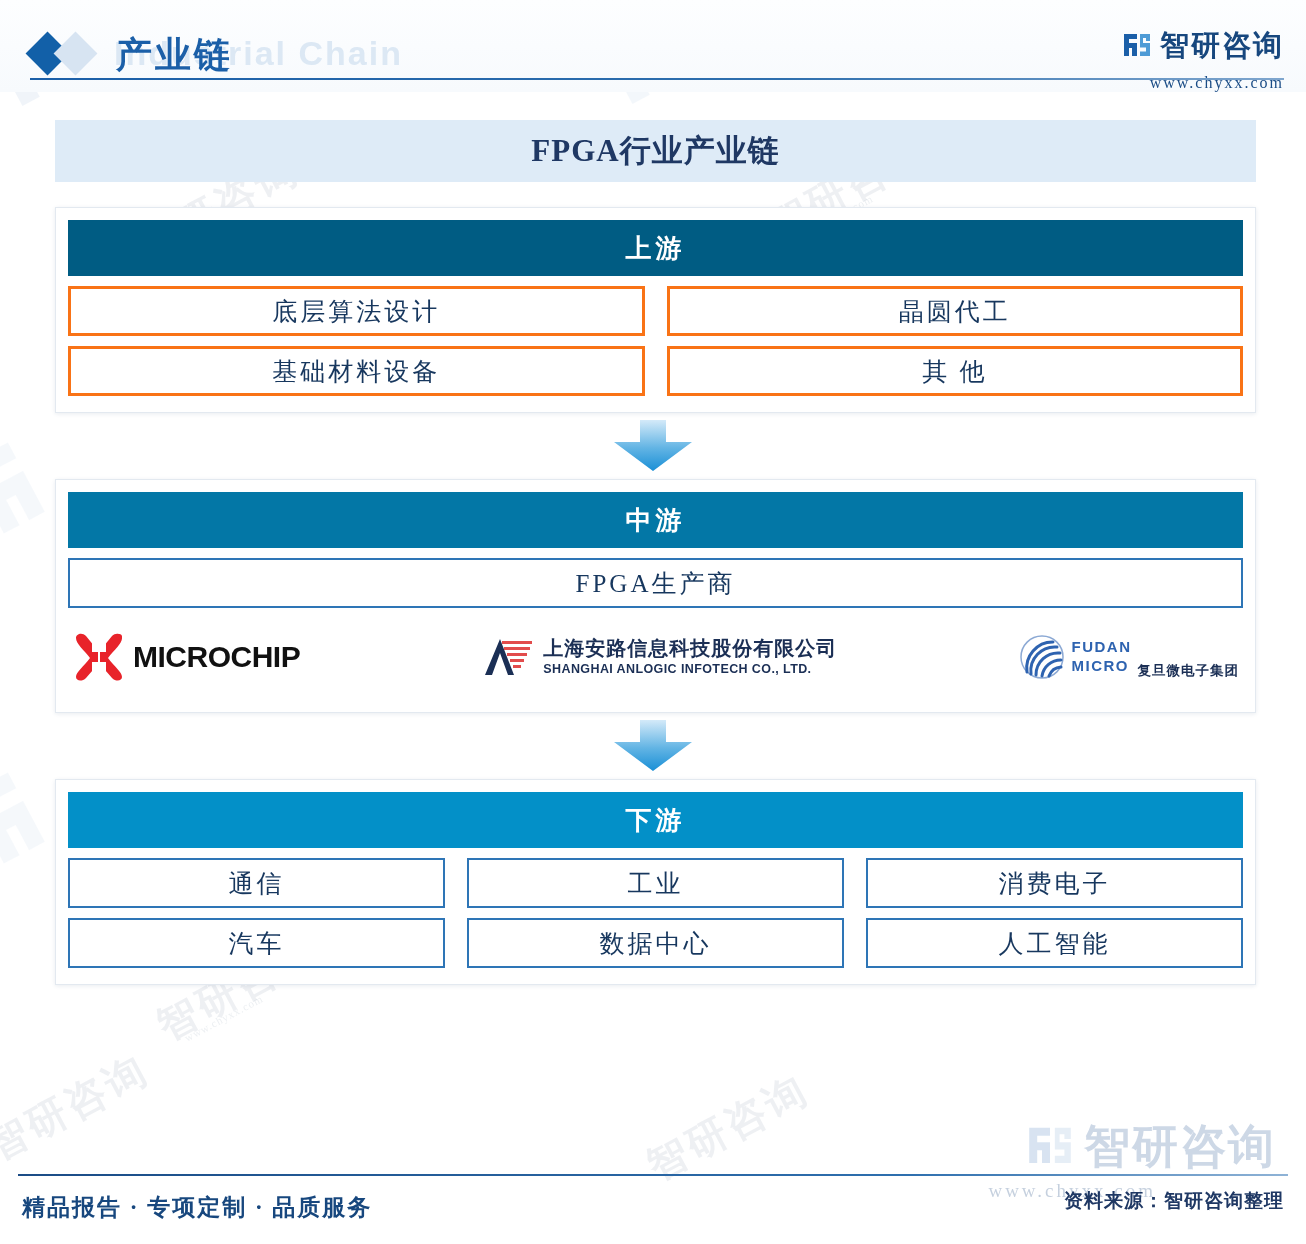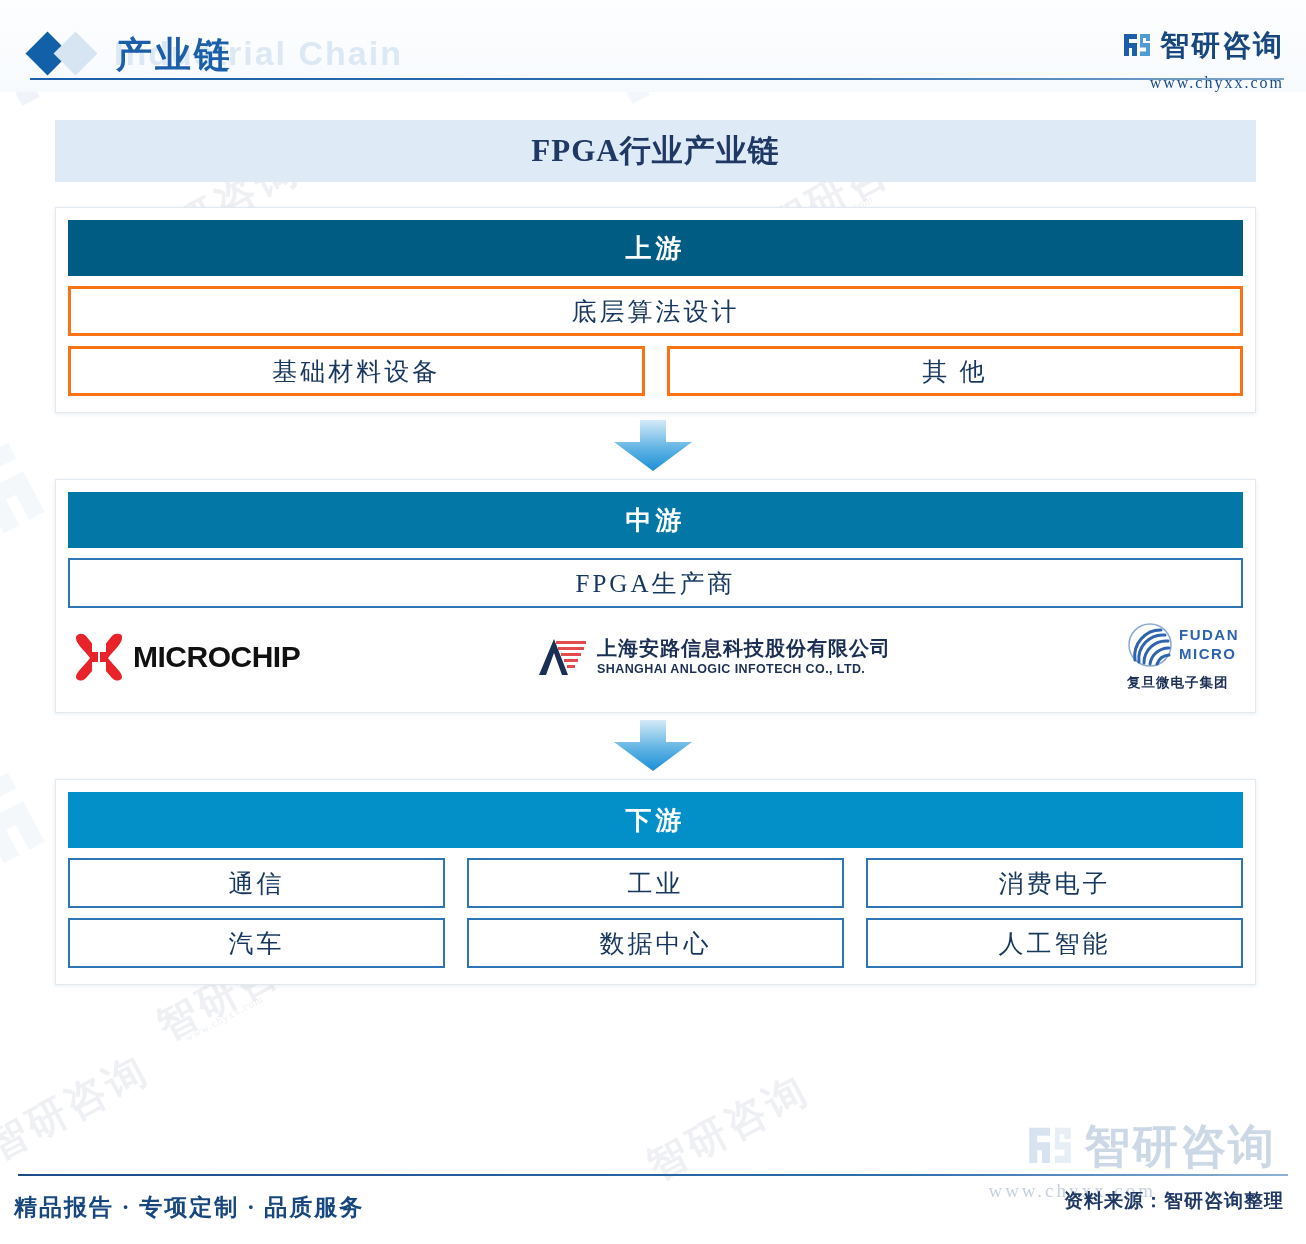--- a/index.html
+++ b/index.html
@@ -304,21 +304,21 @@
   .al-en {
     font-family: "Liberation Sans", sans-serif;
     font-weight: 700;
     font-size: 12.5px;
     color: #1B2F55;
     letter-spacing: 0.4px;
     margin-top: 2px;
   }
 
   
-  .fudan { display: flex; align-items: flex-start; gap: 6px; flex-direction: column; }
+  .fudan { display: flex; align-items: flex-end; gap: 6px; flex-direction: row; }
   .fudan-top { display: flex; align-items: center; gap: 6px; }
   .fd-mark { width: 46px; height: 46px; }
   .fd-en {
     font-family: "Liberation Sans", sans-serif;
     font-weight: 700;
     font-size: 15px;
     color: #2E63B0;
     letter-spacing: 1.5px;
     line-height: 1.25;
   }
@@ -338,21 +338,21 @@
     z-index: 3;
   }
   .footer-rule {
     position: absolute;
     left: 18px; right: 18px; top: 0;
     height: 2px;
     background: linear-gradient(90deg,#1B4C86 0%, #2E6FAE 70%, #8FB3D6 100%);
   }
   .footer-left {
     position: absolute;
-    left: 14px; top: 18px;
+    left: 22px; top: 18px;
     font-family: "Liberation Serif", "DejaVu Serif", serif;
     font-size: 23px;
     font-weight: 700;
     color: #17477E;
     letter-spacing: 2px;
   }
   .source-note {
     position: absolute;
     right: 22px; top: 14px;
     font-family: "Liberation Sans", sans-serif;
@@ -449,20 +449,21 @@
 </div>
 
 <div class="chart-title-bar">
   <div class="chart-title">FPGA行业产业链</div>
 </div>
 
 <div class="panel upstream">
   <div class="band up">上游</div>
   <div class="row">
     <div class="cell navy">底层算法设计</div>
+    <div class="cell navy">晶圆代工</div>
   </div>
   <div class="row">
     <div class="cell navy">基础材料设备</div>
     <div class="cell navy">其 他</div>
   </div>
 </div>
 
 <div class="arrow-wrap">
   <svg class="arrow" viewBox="0 0 86 52" aria-hidden="true">
     <defs>

